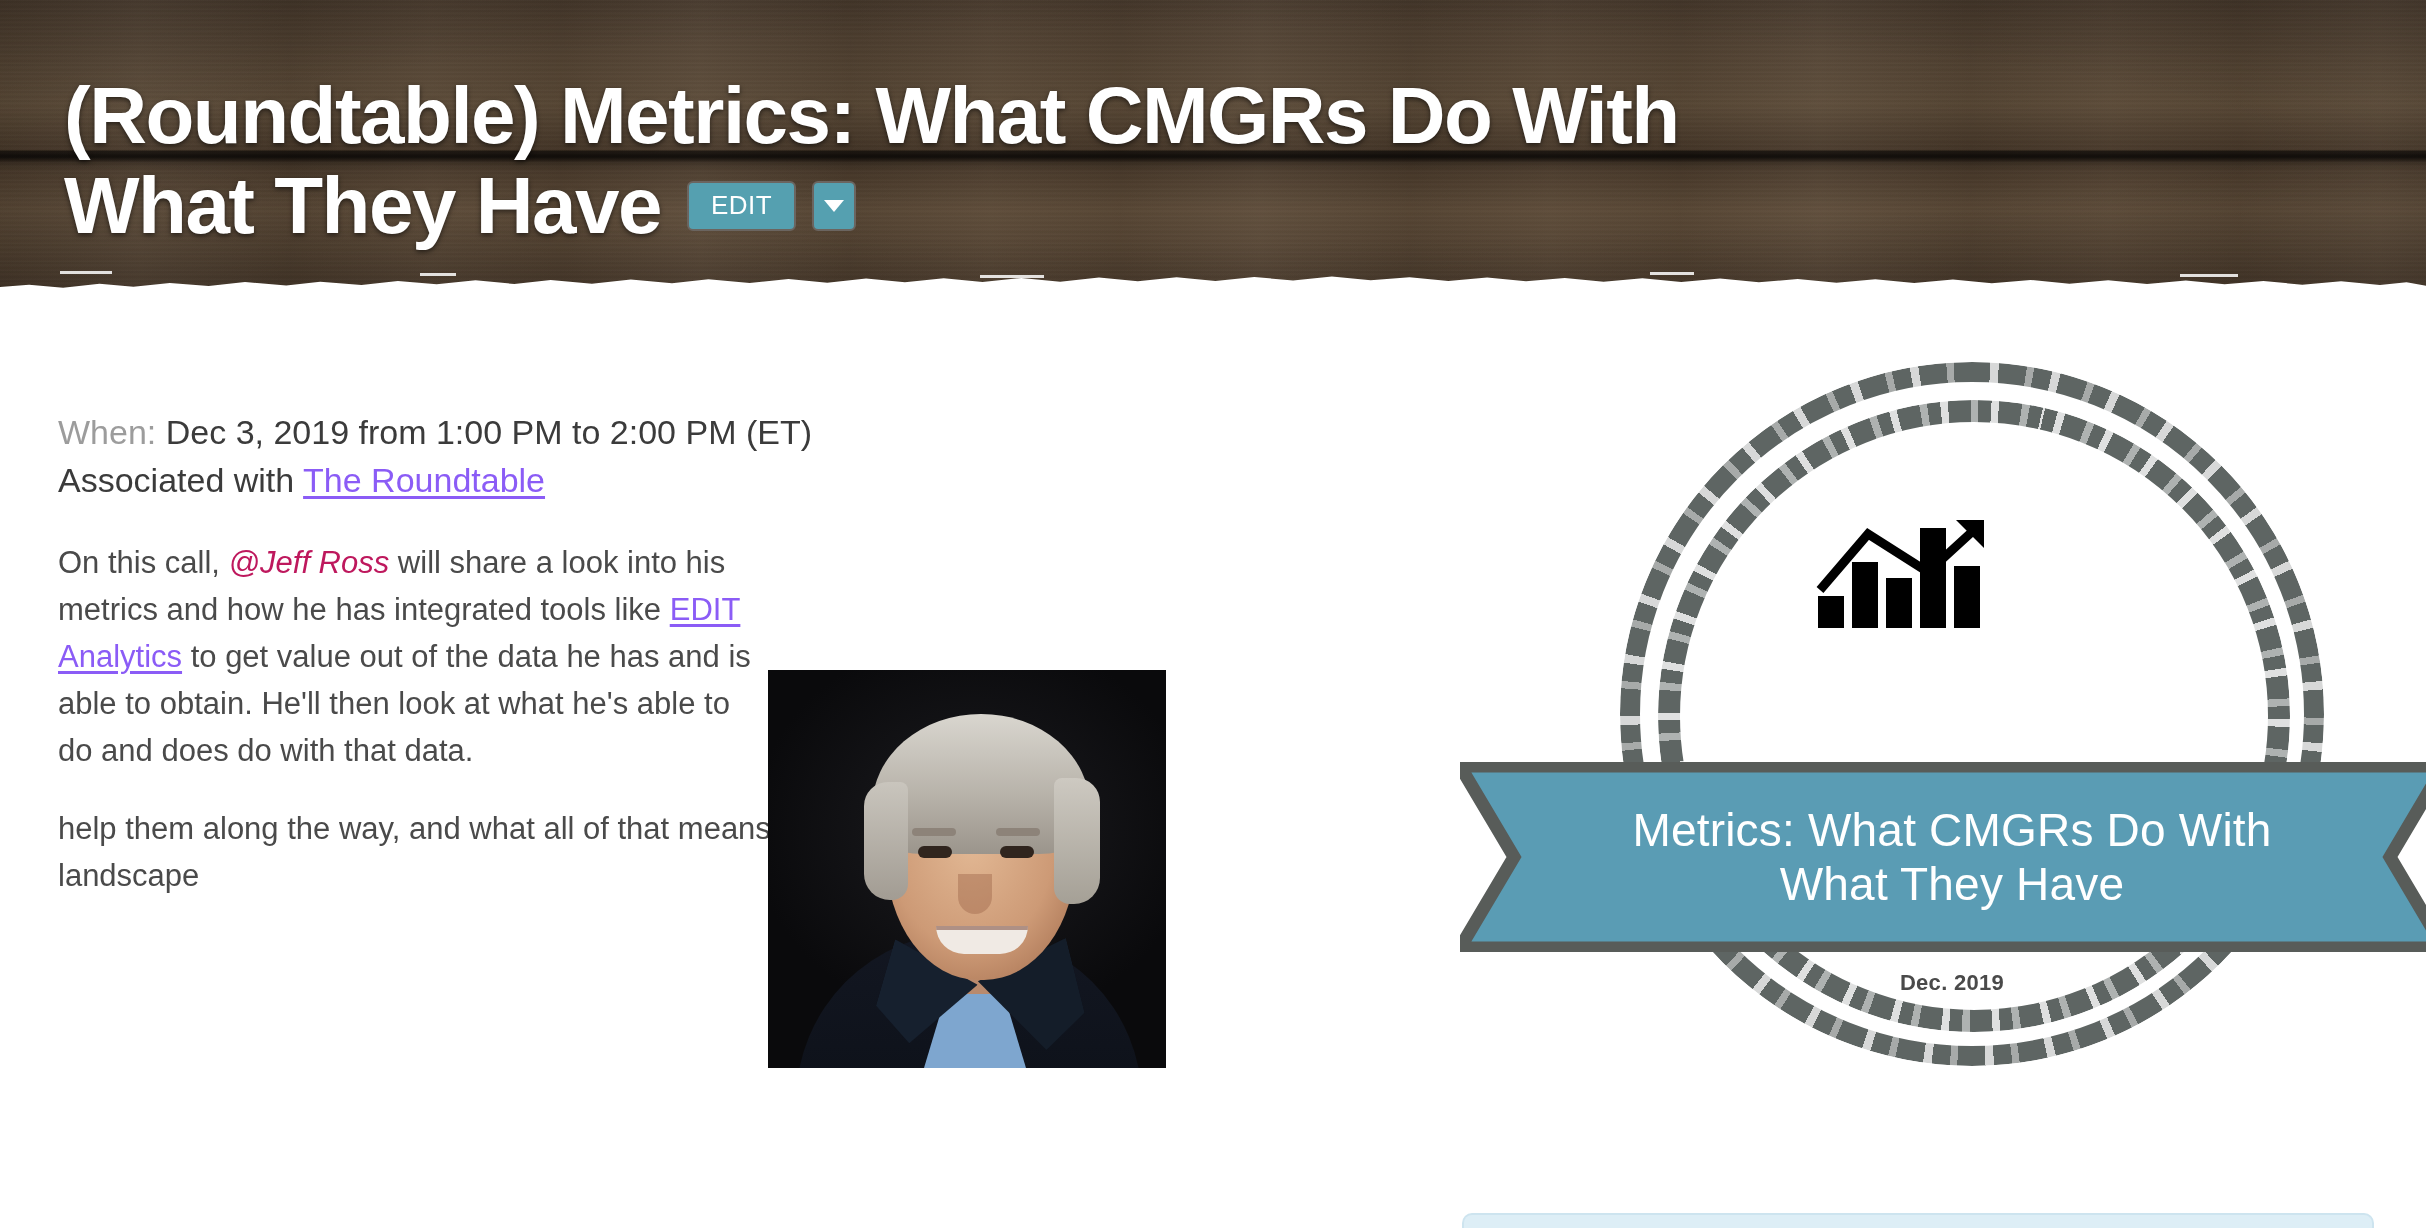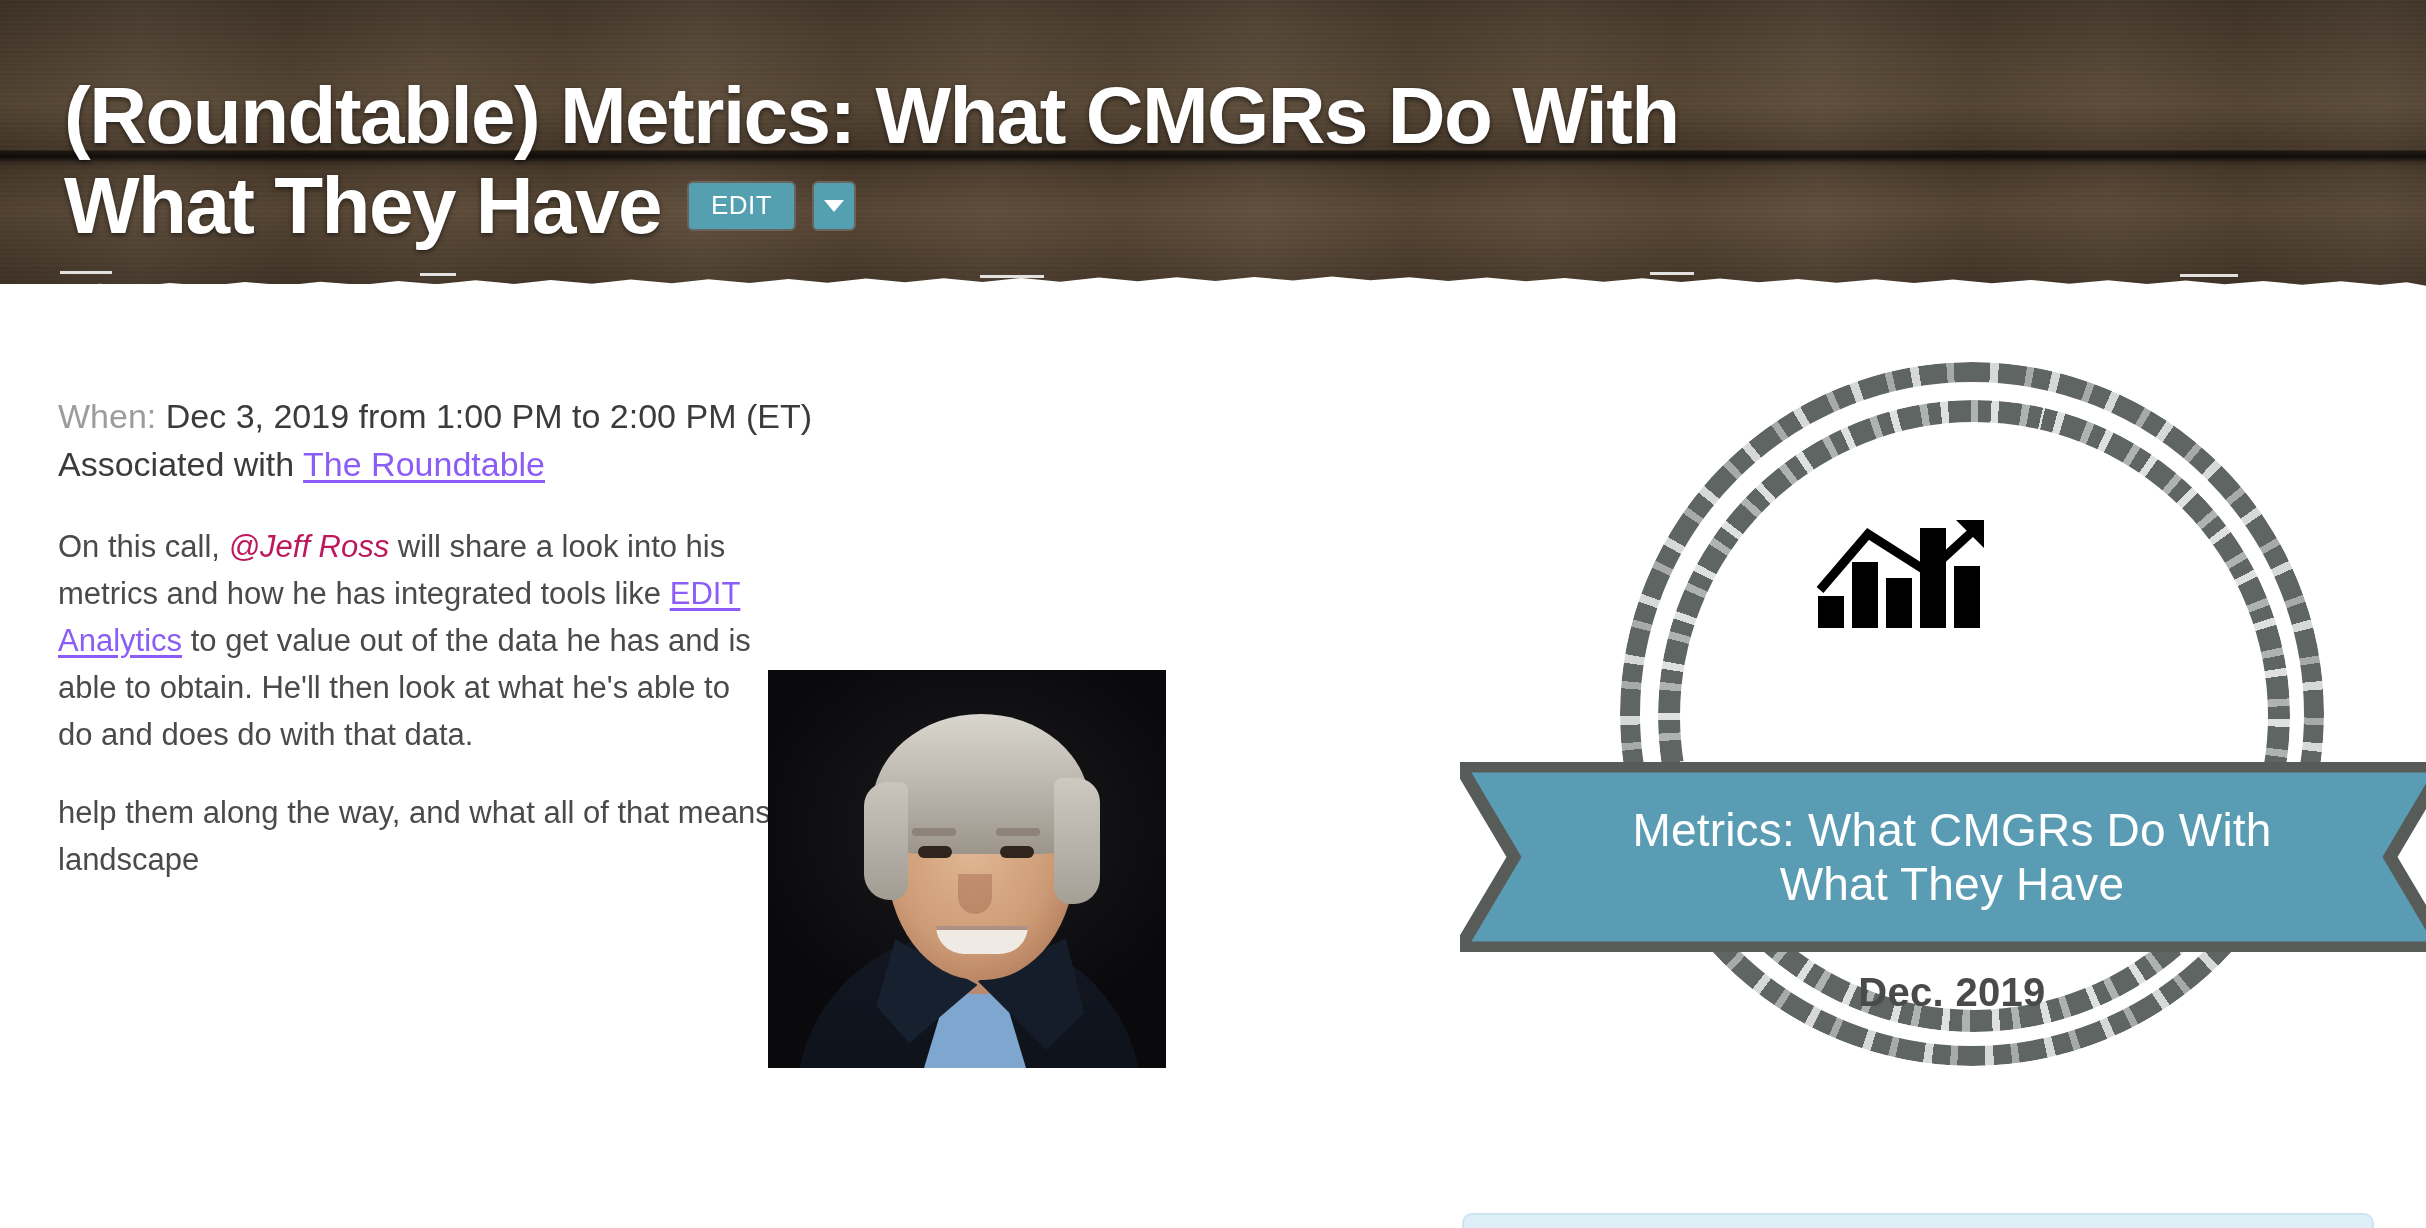--- a/index.html
+++ b/index.html
@@ -130,21 +130,21 @@
     width: 0; height: 0;
     border-left: 10px solid transparent;
     border-right: 10px solid transparent;
     border-top: 12px solid #ffffff;
   }
 
   
   .content {
     position: absolute;
     left: 0;
-    top: 284px;
+    top: 300px;
     width: 2078px;
     height: 928px;
     background: #ffffff;
   }
 
   .col-left {
     position: absolute;
     left: 58px;
     top: 108px;
     width: 1120px;
@@ -386,21 +386,21 @@
     pointer-events: none;
   }
 
   .badge-date {
     position: absolute;
     left: 0; top: 608px;
     width: 760px;
     text-align: center;
     font-family: "Liberation Sans", sans-serif;
     font-weight: 700;
-    font-size: 40px;
+    font-size: 22px;
     color: #4a4a4a;
     letter-spacing: 0.3px;
   }
 
   
   .blue-panel {
     position: absolute;
     left: 1462px;
     top: 1213px;
     width: 912px;

